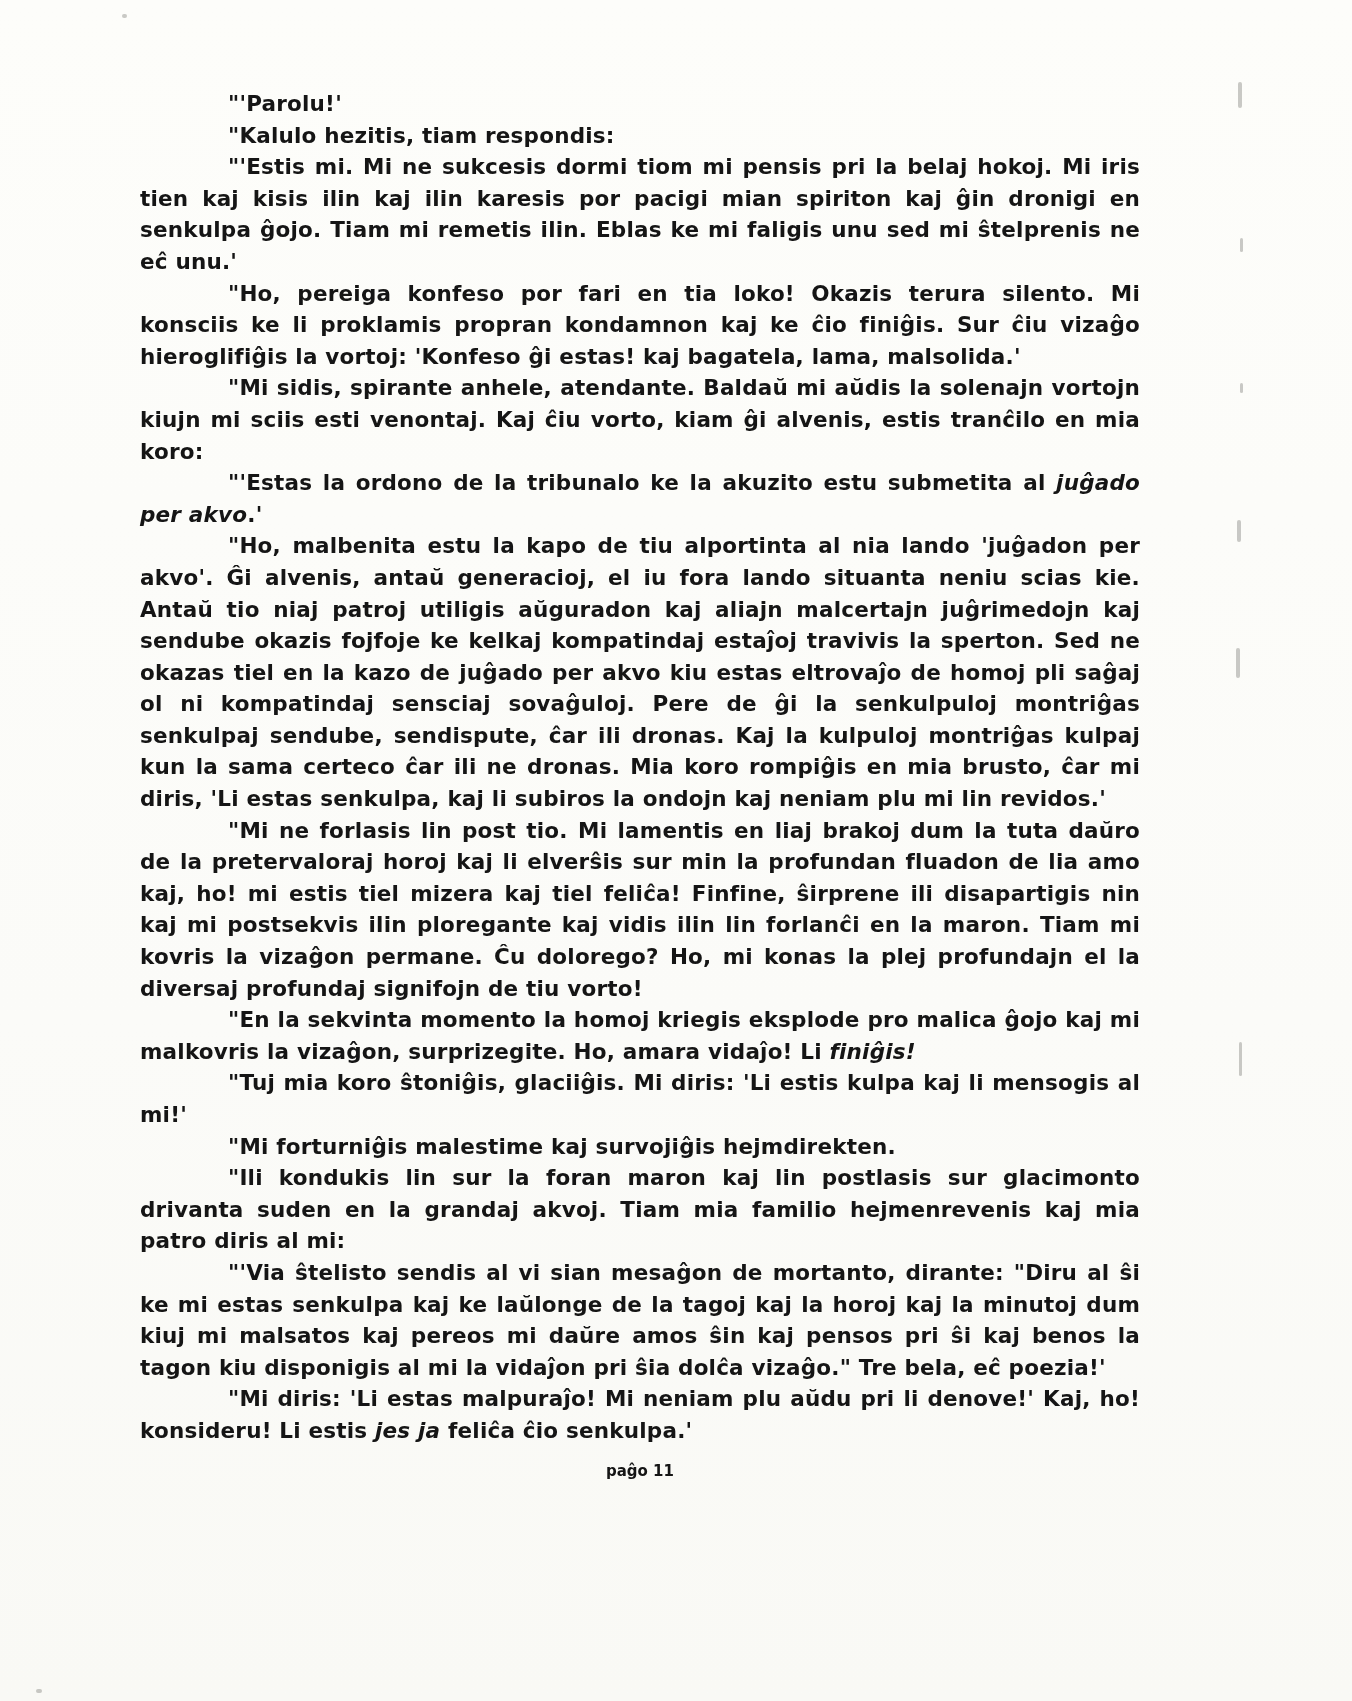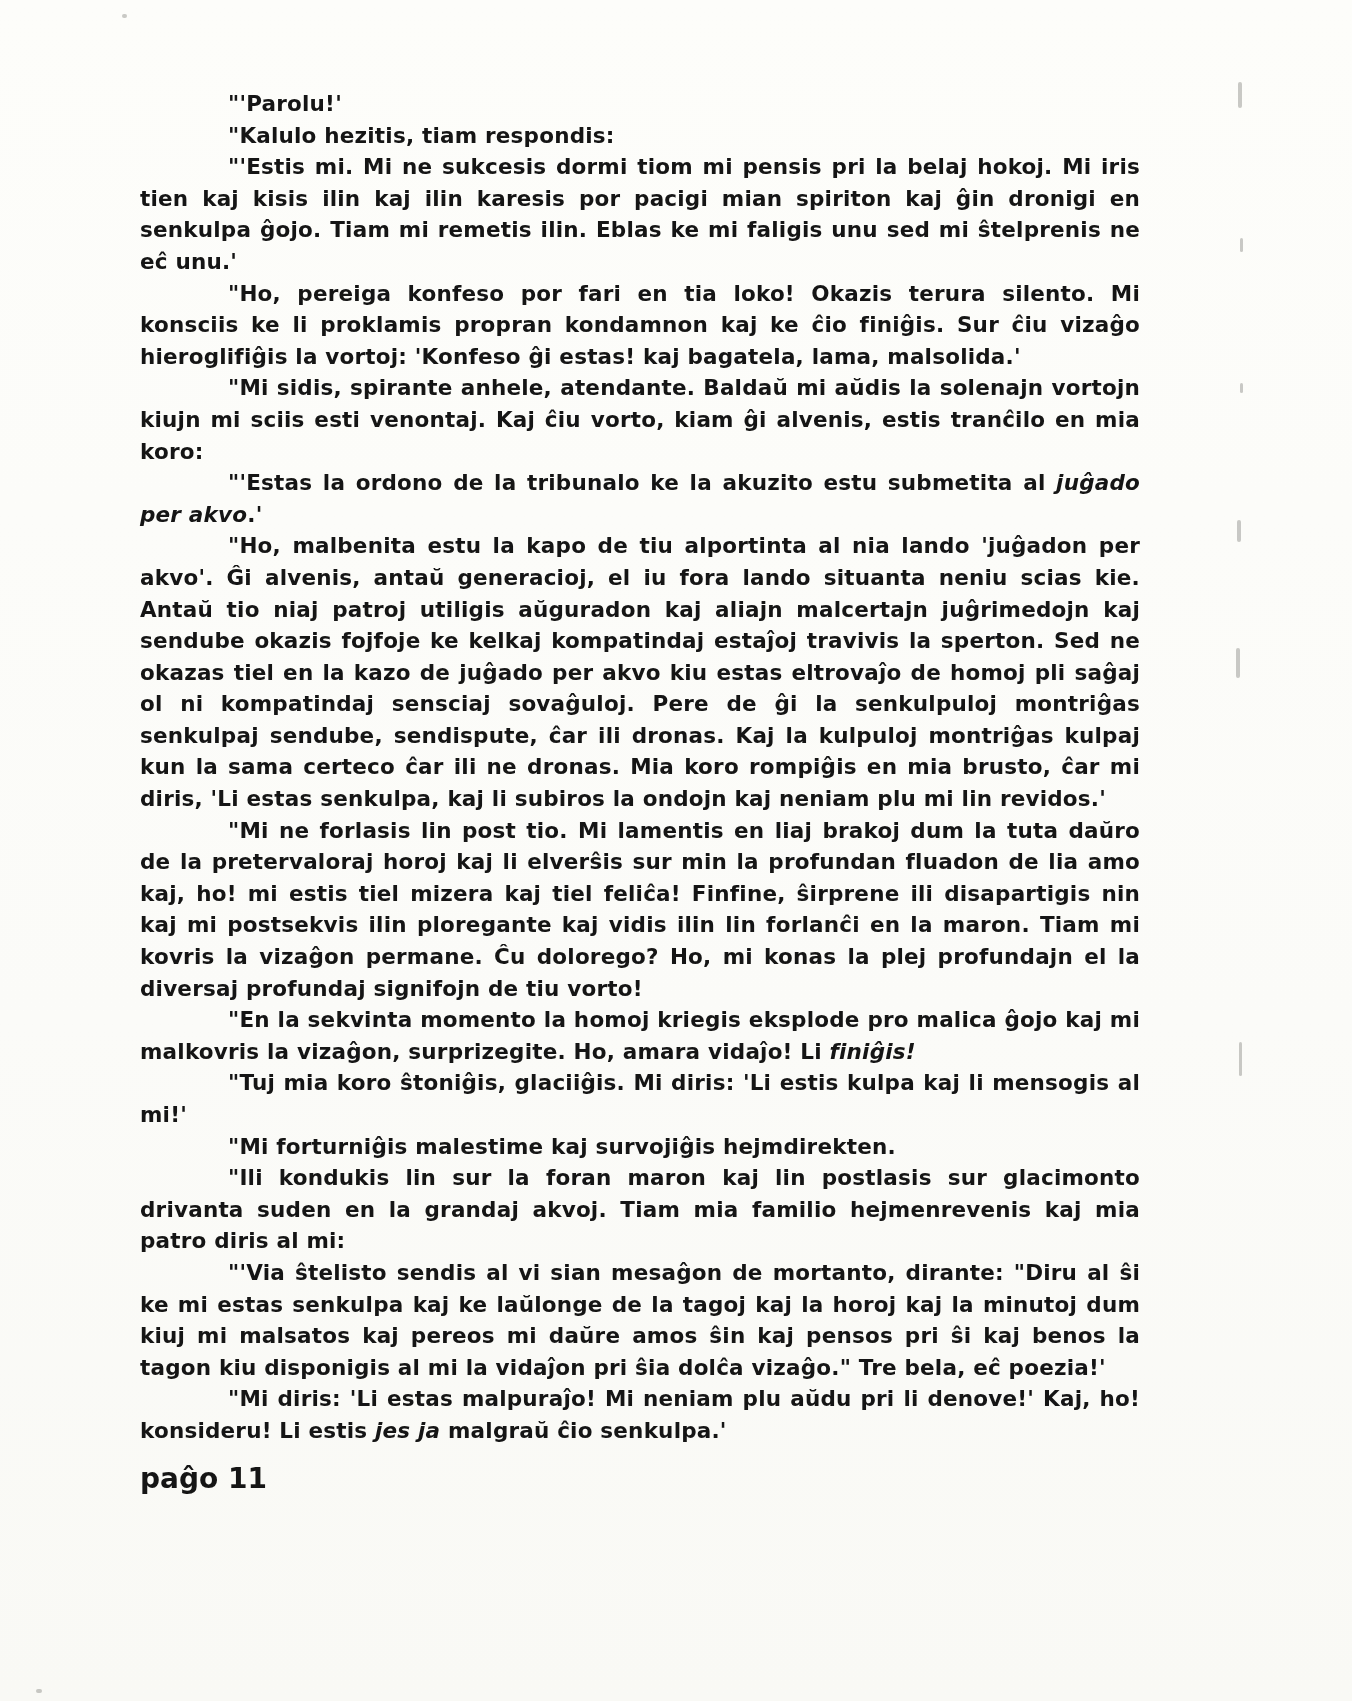--- a/index.html
+++ b/index.html
@@ -33,23 +33,24 @@
   .para {
     margin: 0;
     text-indent: 88px;
     text-align: justify;
   }
   .italic {
     font-style: italic;
   }
   .page-number {
     margin-top: 30px;
+    text-align: center;
     text-indent: 0;
     font-weight: bold;
-    font-size: 28px;
+    font-size: 15px;
     color: #151515;
   }
   
   .speck {
     position: absolute;
     background: #8a8a84;
     opacity: 0.45;
     border-radius: 2px;
   }
   .speck.s1 { left: 1238px; top: 82px;  width: 4px; height: 26px; }
@@ -74,21 +75,21 @@
       <p class="para"><span>"Ho, pereiga konfeso por fari en tia loko! Okazis terura silento. Mi konsciis ke li proklamis propran kondamnon kaj ke ĉio finiĝis. Sur ĉiu vizaĝo hieroglifiĝis la vortoj: 'Konfeso ĝi estas! kaj bagatela, lama, malsolida.'</span></p>
       <p class="para"><span>"Mi sidis, spirante anhele, atendante. Baldaŭ mi aŭdis la solenajn vortojn kiujn mi sciis esti venontaj. Kaj ĉiu vorto, kiam ĝi alvenis, estis tranĉilo en mia koro:</span></p>
       <p class="para"><span>"'Estas la ordono de la tribunalo ke la akuzito estu submetita al </span><span class="italic">juĝado per akvo</span><span>.'</span></p>
       <p class="para"><span>"Ho, malbenita estu la kapo de tiu alportinta al nia lando 'juĝadon per akvo'. Ĝi alvenis, antaŭ generacioj, el iu fora lando situanta neniu scias kie. Antaŭ tio niaj patroj utiligis aŭguradon kaj aliajn malcertajn juĝrimedojn kaj sendube okazis fojfoje ke kelkaj kompatindaj estaĵoj travivis la sperton. Sed ne okazas tiel en la kazo de juĝado per akvo kiu estas eltrovaĵo de homoj pli saĝaj ol ni kompatindaj sensciaj sovaĝuloj. Pere de ĝi la senkulpuloj montriĝas senkulpaj sendube, sendispute, ĉar ili dronas. Kaj la kulpuloj montriĝas kulpaj kun la sama certeco ĉar ili ne dronas. Mia koro rompiĝis en mia brusto, ĉar mi diris, 'Li estas senkulpa, kaj li subiros la ondojn kaj neniam plu mi lin revidos.'</span></p>
       <p class="para"><span>"Mi ne forlasis lin post tio. Mi lamentis en liaj brakoj dum la tuta daŭro de la pretervaloraj horoj kaj li elverŝis sur min la profundan fluadon de lia amo kaj, ho! mi estis tiel mizera kaj tiel feliĉa! Finfine, ŝirprene ili disapartigis nin kaj mi postsekvis ilin ploregante kaj vidis ilin lin forlanĉi en la maron. Tiam mi kovris la vizaĝon permane. Ĉu dolorego? Ho, mi konas la plej profundajn el la diversaj profundaj signifojn de tiu vorto!</span></p>
       <p class="para"><span>"En la sekvinta momento la homoj kriegis eksplode pro malica ĝojo kaj mi malkovris la vizaĝon, surprizegite. Ho, amara vidaĵo! Li </span><span class="italic">finiĝis!</span></p>
       <p class="para"><span>"Tuj mia koro ŝtoniĝis, glaciiĝis. Mi diris: 'Li estis kulpa kaj li mensogis al mi!'</span></p>
       <p class="para"><span>"Mi forturniĝis malestime kaj survojiĝis hejmdirekten.</span></p>
       <p class="para"><span>"Ili kondukis lin sur la foran maron kaj lin postlasis sur glacimonto drivanta suden en la grandaj akvoj. Tiam mia familio hejmenrevenis kaj mia patro diris al mi:</span></p>
       <p class="para"><span>"'Via ŝtelisto sendis al vi sian mesaĝon de mortanto, dirante: "Diru al ŝi ke mi estas senkulpa kaj ke laŭlonge de la tagoj kaj la horoj kaj la minutoj dum kiuj mi malsatos kaj pereos mi daŭre amos ŝin kaj pensos pri ŝi kaj benos la tagon kiu disponigis al mi la vidaĵon pri ŝia dolĉa vizaĝo." Tre bela, eĉ poezia!'</span></p>
-      <p class="para"><span>"Mi diris: 'Li estas malpuraĵo! Mi neniam plu aŭdu pri li denove!' Kaj, ho! konsideru! Li estis </span><span class="italic">jes ja</span><span> malgraŭ ĉio senkulpa.'</span></p>
+      <p class="para"><span>"Mi diris: 'Li estas malpuraĵo! Mi neniam plu aŭdu pri li denove!' Kaj, ho! konsideru! Li estis </span><span class="italic">jes ja</span><span> feliĉa ĉio senkulpa.'</span></p>
     </div>
 
   <div class="page-number-wrap" style="position:absolute; left:140px; top:1432px; width:1000px;">
     <div class="page-number">paĝo 11</div>
   </div>
 
   <div class="speck s1"></div>
   <div class="speck s2"></div>
   <div class="speck s3"></div>
   <div class="speck s4"></div>

